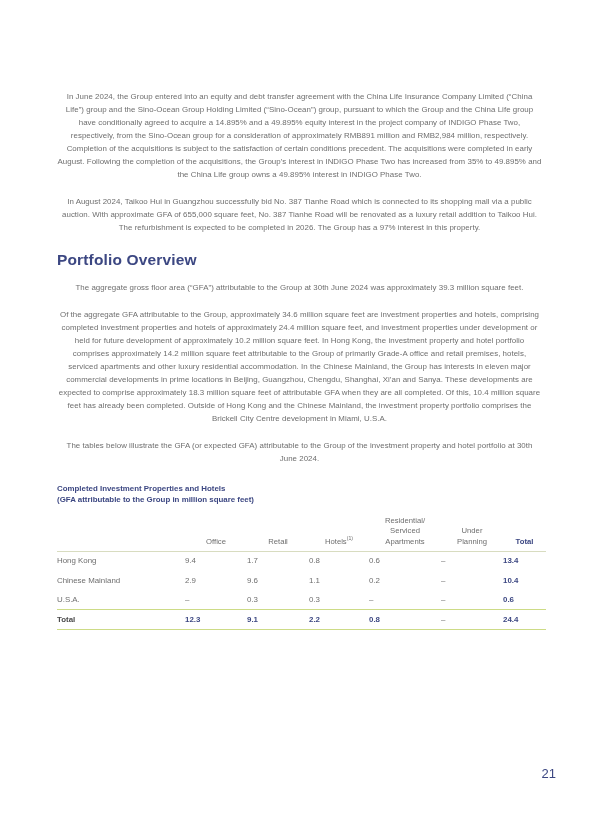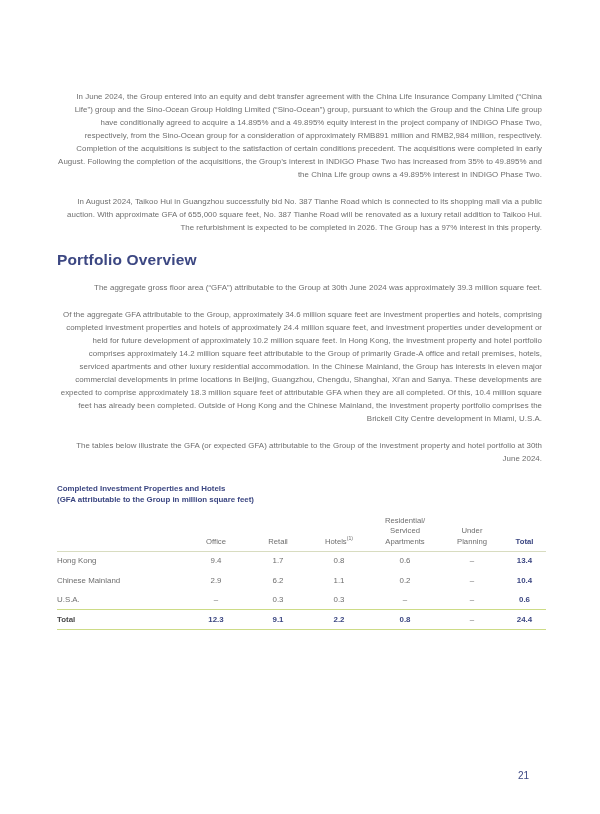--- a/index.html
+++ b/index.html
@@ -26,21 +26,21 @@
     position: absolute;
     left: 57px;
     top: 90px;
     width: 489px;
   }
   p.body-para {
     margin: 0 4px 14px 0;
     font-size: 7.9px;
     line-height: 13.0px;
     color: #6e6e6e;
-    text-align: right;
+    text-align: center;
     letter-spacing: 0.005em;
   }
   h2.section-heading {
     margin: 16px 0 12px 0;
     font-size: 15.5px;
     line-height: 19px;
     font-weight: bold;
     color: #3c4782;
     letter-spacing: 0.01em;
   }
@@ -80,21 +80,21 @@
     font-weight: bold;
     color: #3c4782;
   }
   .hdr-rule td {
     border-bottom: 1.1px solid #d8dcc0;
     height: 0;
     line-height: 0;
     font-size: 0;
   }
   table.gfa-table tbody td {
-    text-align: center;
+    text-align: left;
     padding: 4.4px 0 4.2px 0;
     line-height: 10.5px;
     font-size: 7.9px;
   }
   table.gfa-table tbody td.rowhead-col {
     text-align: left;
     margin-top: 45px;
   }
   table.gfa-table tbody td.total-col {
     font-weight: bold;
@@ -109,23 +109,23 @@
   }
   tr.total-row td.rowhead-col {
     color: #4a4a4a;
   }
   tr.total-row td.dash-cell {
     color: #6e6e6e;
     font-weight: normal;
   }
   .page-number {
     position: absolute;
-    right: 71px;
+    right: 44px;
     bottom: 33px;
-    font-size: 10px;
+    font-size: 13px;
     color: #3c4782;
     font-weight: normal;
   }
   sup {
     font-size: 5.2px;
     vertical-align: super;
     line-height: 0;
   }
   .col-label { width: 128px; }
   .col-office { width: 62px; }
@@ -196,21 +196,21 @@
             <td>9.4</td>
             <td>1.7</td>
             <td>0.8</td>
             <td>0.6</td>
             <td>–</td>
             <td class="total-col">13.4</td>
           </tr>
           <tr>
             <td class="rowhead-col">Chinese Mainland</td>
             <td>2.9</td>
-            <td>6.2</td>
+            <td>9.6</td>
             <td>1.1</td>
             <td>0.2</td>
             <td>–</td>
             <td class="total-col">10.4</td>
           </tr>
           <tr>
             <td class="rowhead-col">U.S.A.</td>
             <td>–</td>
             <td>0.3</td>
             <td>0.3</td>

